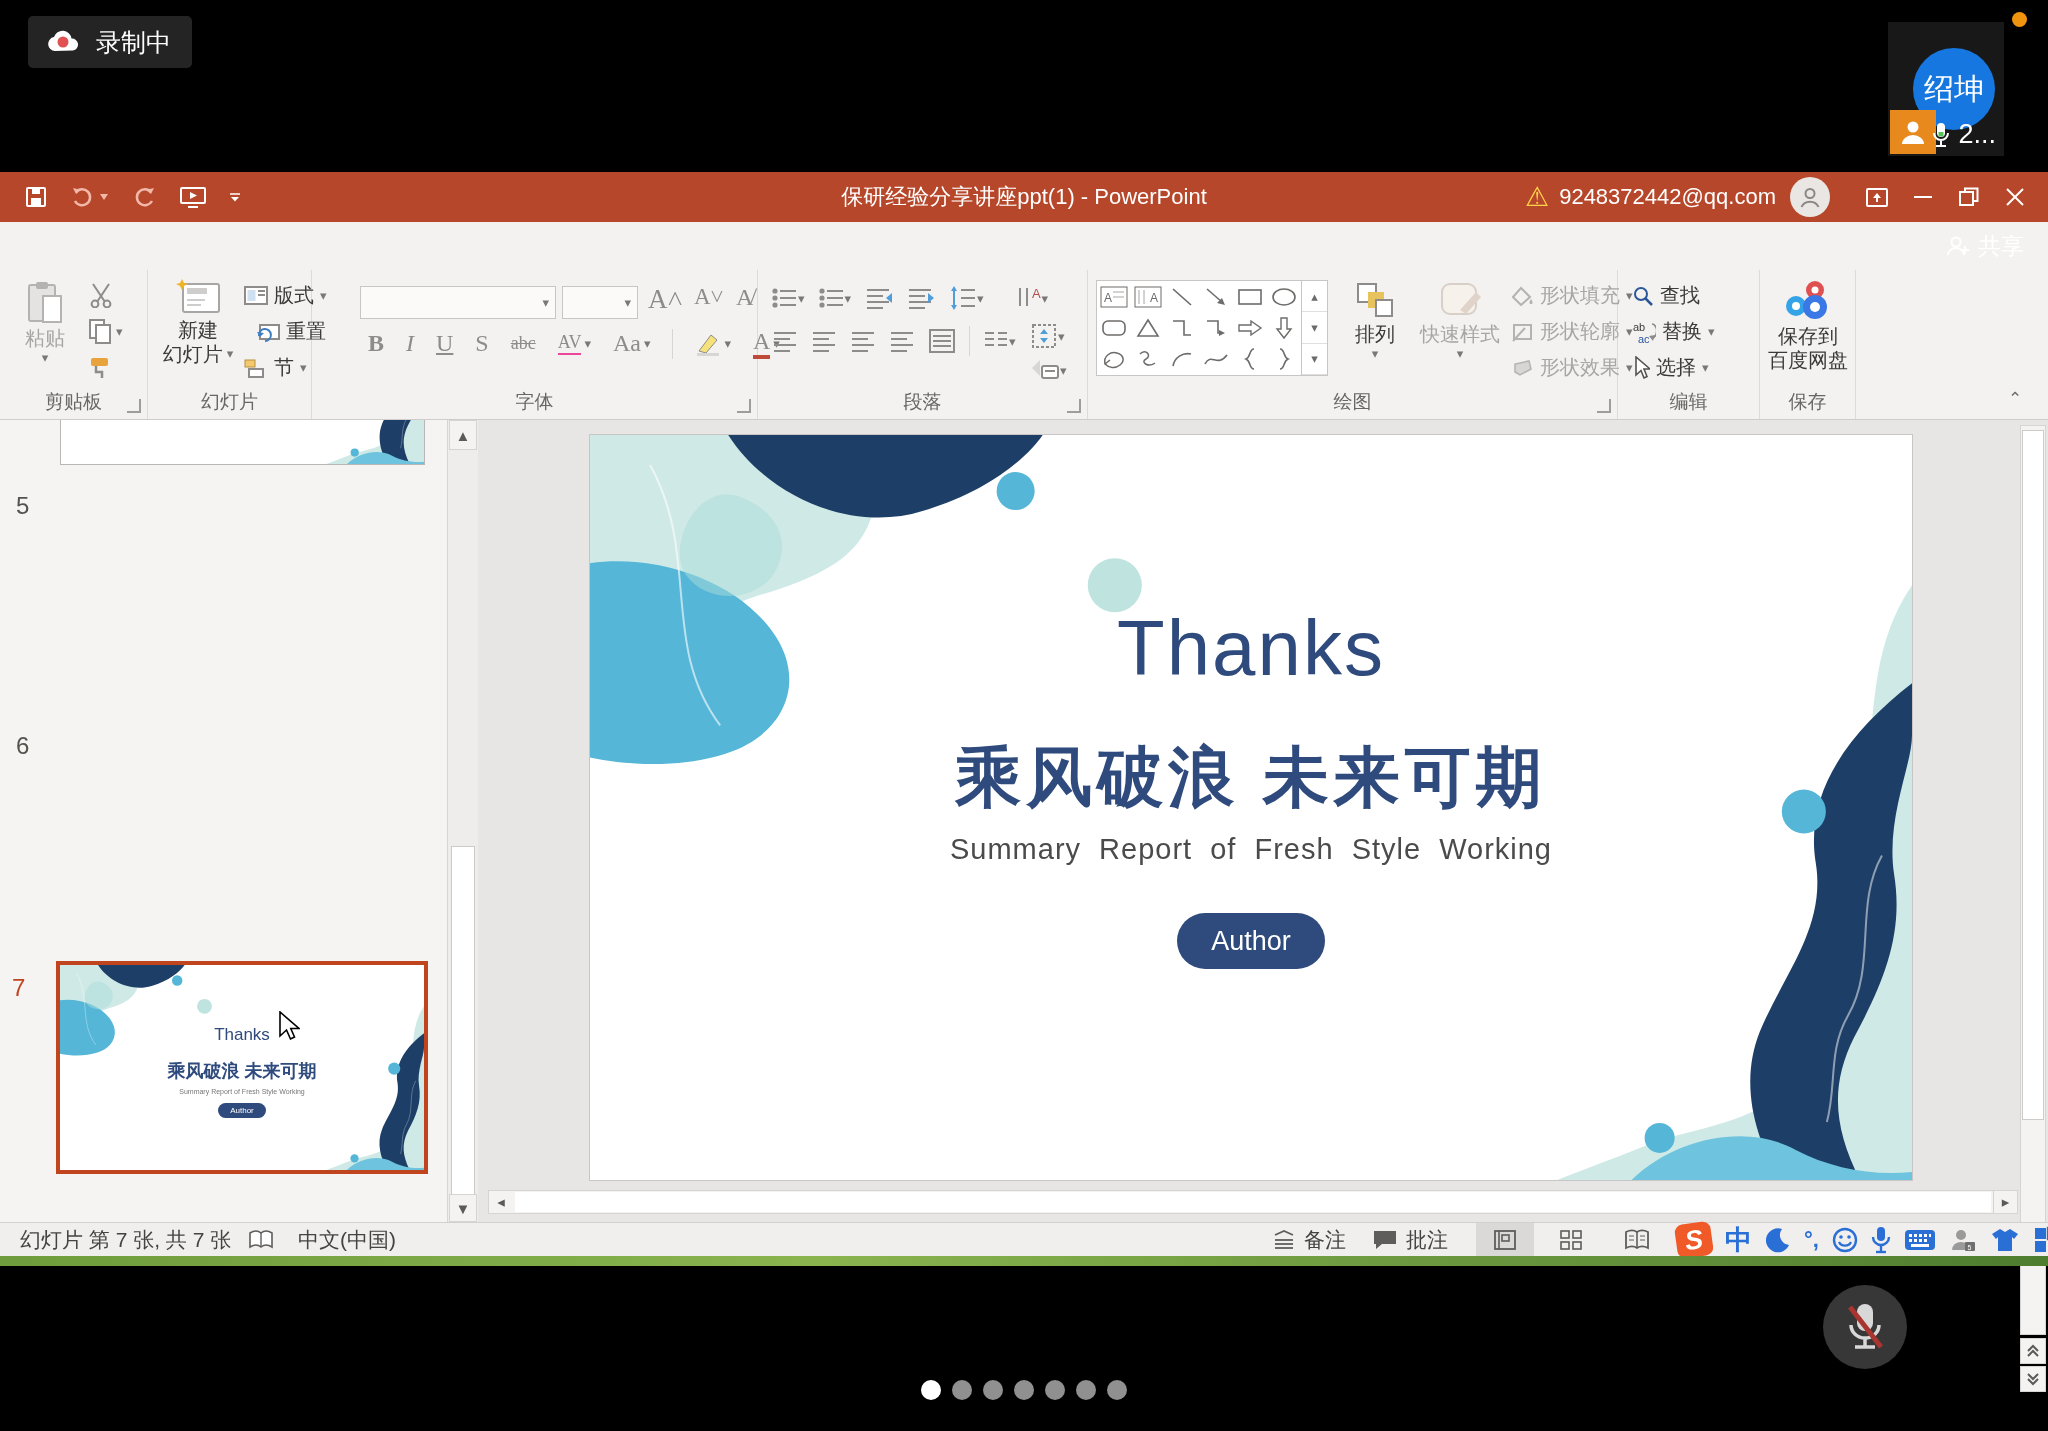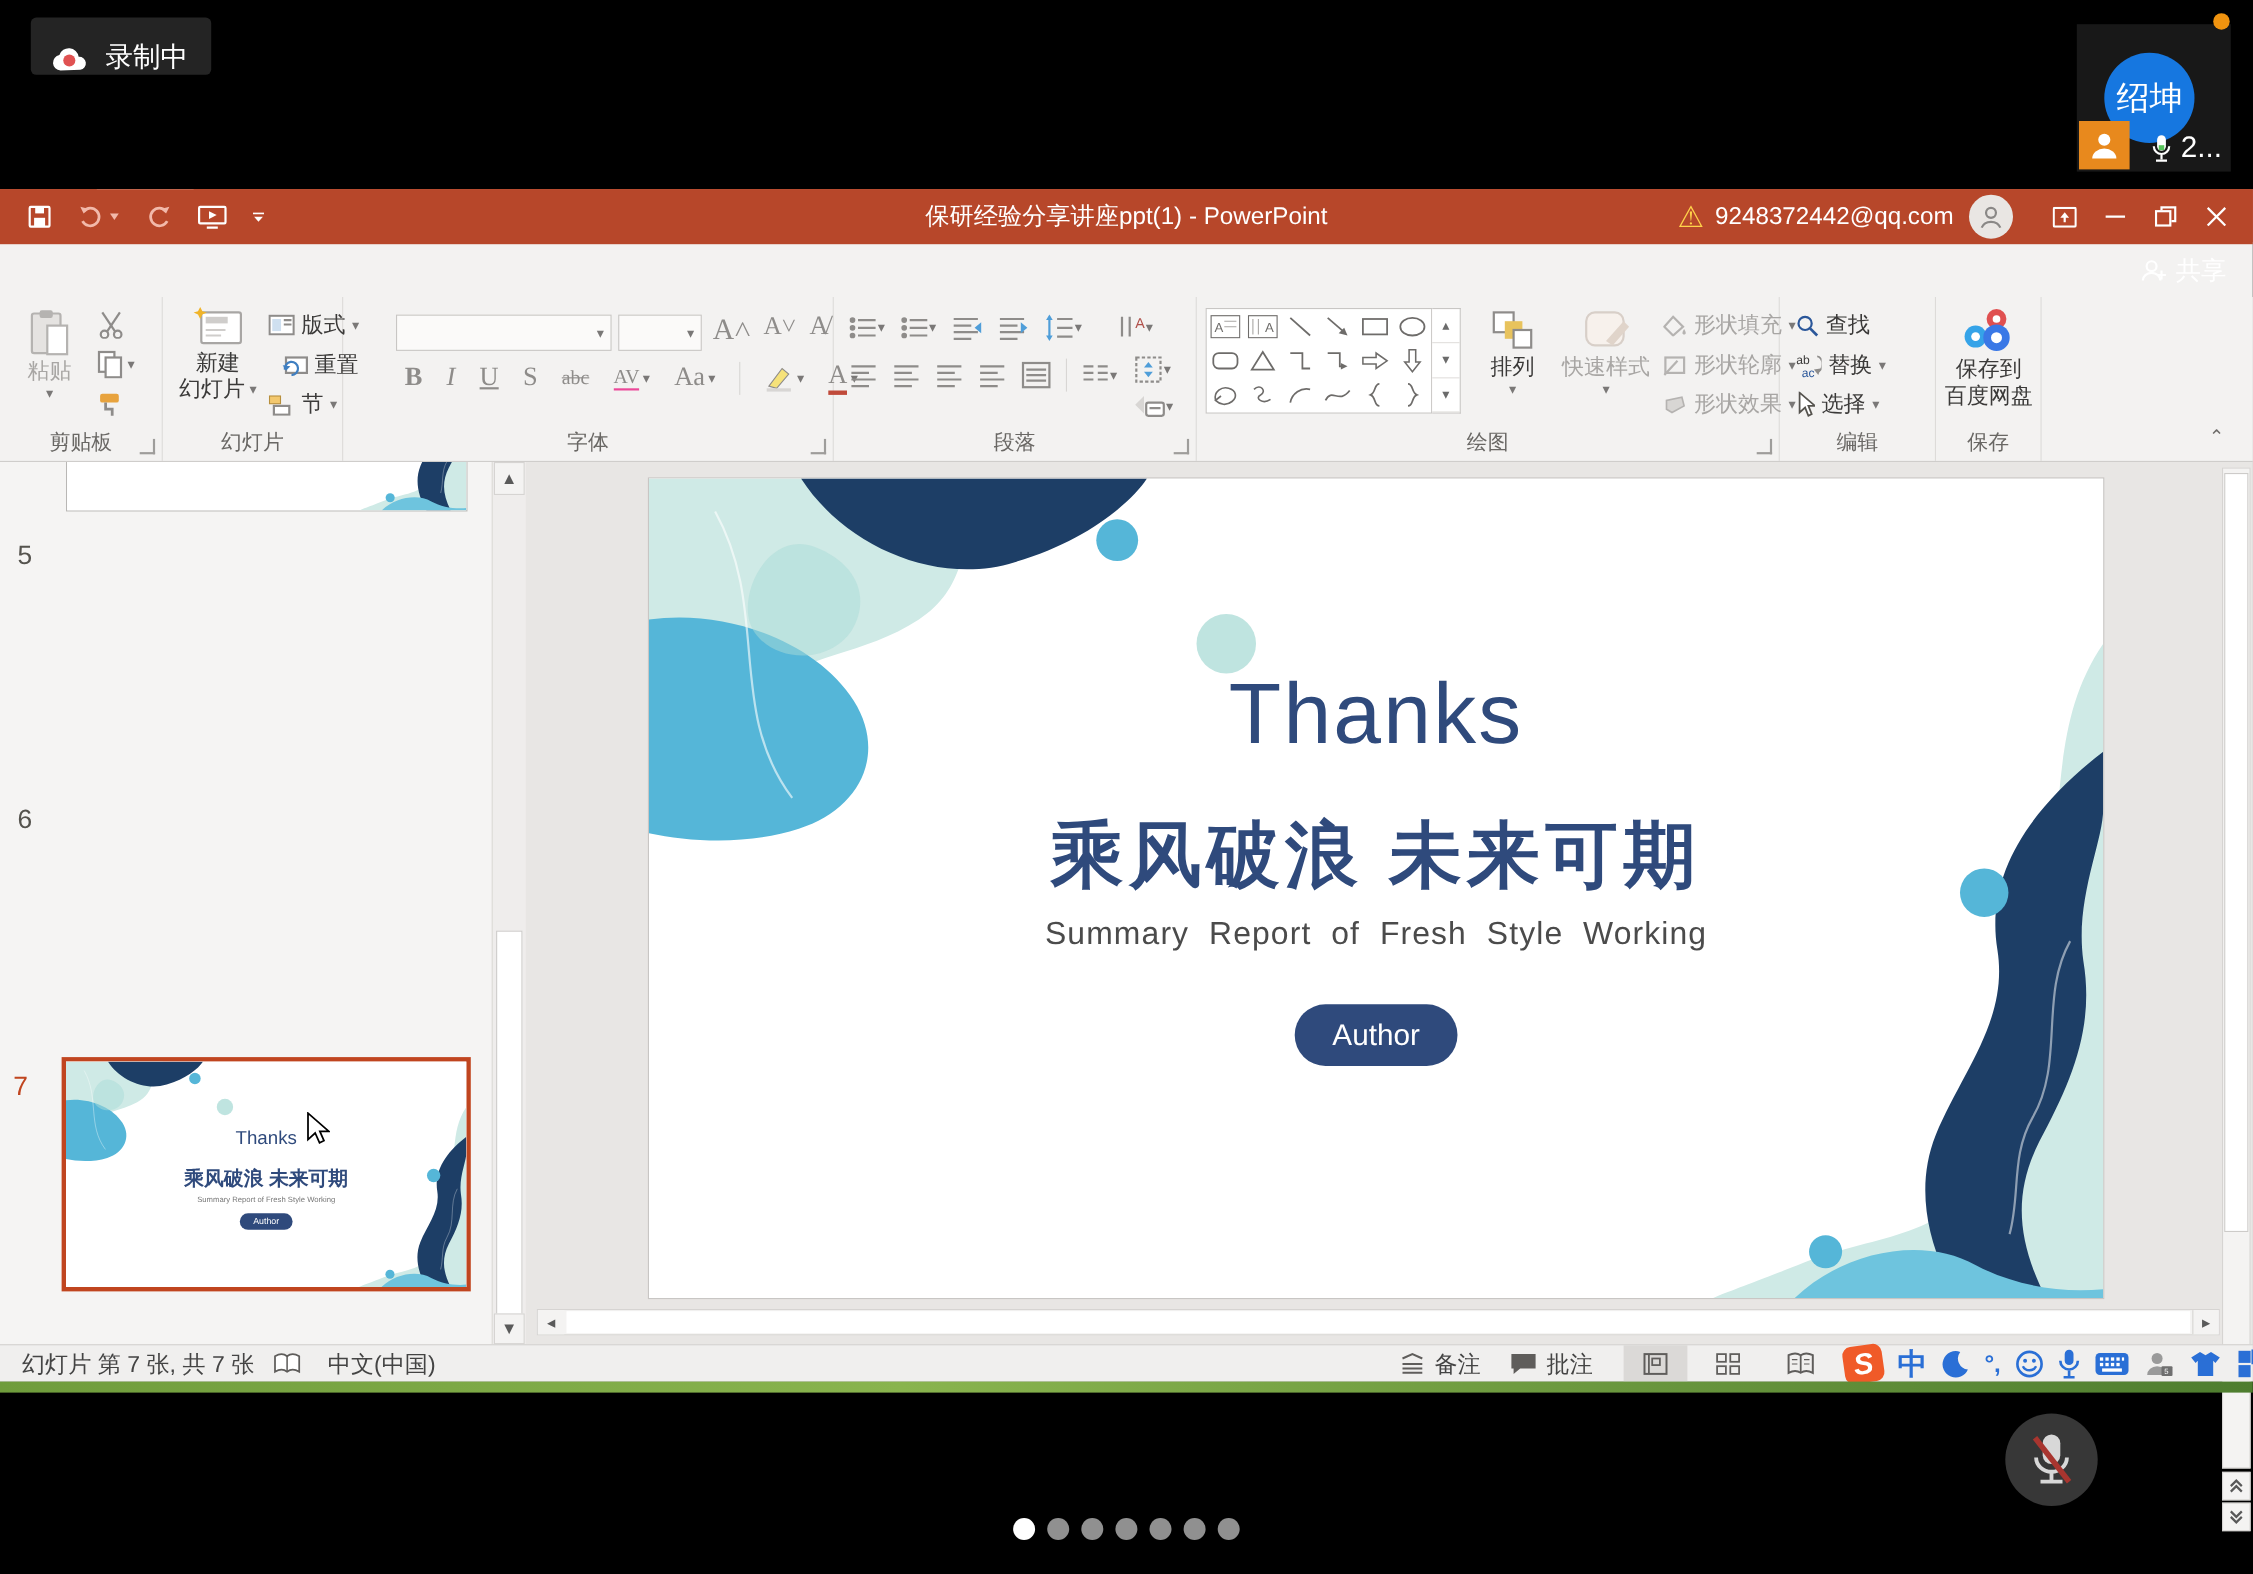--- a/index.html
+++ b/index.html
@@ -3,22 +3,22 @@
 <meta charset="utf-8">
 <style>
 *{margin:0;padding:0;box-sizing:border-box}
 html,body{width:2048px;height:1431px;background:#000;overflow:hidden;
   font-family:"Liberation Sans","DejaVu Sans",sans-serif;}
 .ab{position:absolute}
 .flex{display:flex;align-items:center}
 svg{display:block}
 
 .rec-pill{left:28px;top:16px;width:164px;height:52px;background:#242424;border-radius:5px;
-  display:flex;align-items:flex-end;gap:14px;padding-left:18px;color:#fff;font-size:25px}
-.tile{left:1888px;top:22px;width:140px;height:134px;background:#181818}
+  display:flex;align-items:center;gap:14px;padding-left:18px;color:#fff;font-size:25px}
+.tile{left:1888px;top:22px;width:116px;height:134px;background:#181818}
 .tile .avatar{left:25px;top:26px;width:82px;height:82px;border-radius:50%;background:#1677e0;
   color:#fff;font-size:30px;display:flex;align-items:center;justify-content:center}
 .tile .badge{left:2px;bottom:2px;width:46px;height:44px;background:#e8891d;display:flex;align-items:center;justify-content:center}
 .tile .micname{right:8px;bottom:6px;color:#fff;font-size:27px;display:flex;align-items:center;gap:8px}
 .orange-dot{left:2012px;top:12px;width:15px;height:15px;border-radius:50%;background:#f0930f}
 
 .ppt{left:0;top:172px;width:2048px;height:1084px;background:#f3f2f1}
 .titlebar{left:0;top:0;width:2048px;height:50px;background:#b7472a;color:#fff}
 .qat{left:24px;top:0;height:50px;gap:22px}
 .tb-title{left:0;top:0;width:2048px;height:50px;display:flex;align-items:center;justify-content:center;

